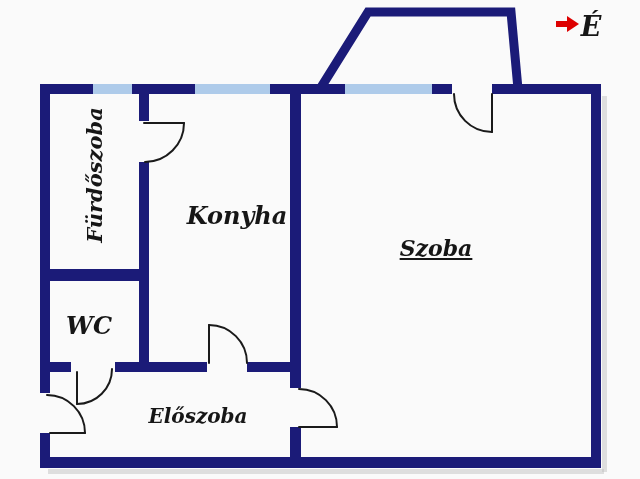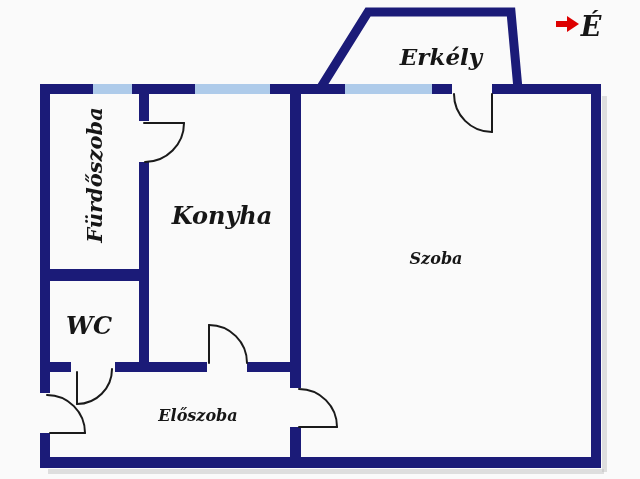--- a/index.html
+++ b/index.html
@@ -23,24 +23,24 @@
   .room-label{
     position:absolute;
     transform:translate(-50%,-50%);
     color:var(--text,#161616);
     font-weight:bold;font-style:italic;
     white-space:nowrap;line-height:1;
   }
   .room-label.rotated{transform:translate(-50%,-50%) rotate(-90deg);}
   .lbl-erkely   {left:441px;top:56px;  font-size:23px;}
   .lbl-furdoszoba{left:94px;top:175px; font-size:21px;}
-  .lbl-konyha   {left:222px;top:216px; font-size:24px;}
-  .lbl-szoba    {left:436px;top:259px; font-size:16px;}
+  .lbl-konyha   {left:237px;top:216px; font-size:24px;}
+  .lbl-szoba    {left:436px;top:248px; font-size:22px;text-decoration:underline;}
   .lbl-wc       {left:89px; top:326px; font-size:24px;text-align:center;}
-  .lbl-eloszoba {left:198px;top:416px; font-size:16px;text-align:center;}
+  .lbl-eloszoba {left:198px;top:416px; font-size:20px;text-align:center;}
   .lbl-north    {left:591px;top:26px;  font-size:27px;}
 </style>
 </head>
 <body>
 
 <div class="plan">
 
   <svg width="640" height="479" viewBox="0 0 640 479">
 
     <g>
@@ -90,21 +90,20 @@
       <path class="door" d="M77 404 A35 35 0 0 0 112 369"></path>
       <path class="door" d="M50 433 L85 433"></path>
       <path class="door" d="M47 395 A38 38 0 0 1 85 433"></path>
       <path class="door" d="M299 427 L337 427"></path>
       <path class="door" d="M299 389 A38 38 0 0 1 337 427"></path>
     </g>
 
     <path class="narrow" d="M556 21 h11 v-5 l12 8 -12 8 v-5 h-11 z"></path>
   </svg>
 
-  <div class="room-label lbl-erkely">Erkély</div>
   <div class="room-label rotated lbl-furdoszoba">Fürdőszoba</div>
   <div class="room-label lbl-konyha">Konyha</div>
   <div class="room-label lbl-szoba">Szoba</div>
   <div class="room-label lbl-wc">WC</div>
   <div class="room-label lbl-eloszoba">Előszoba</div>
   <div class="room-label lbl-north">É</div>
 
 </div>
 
 </body></html>

